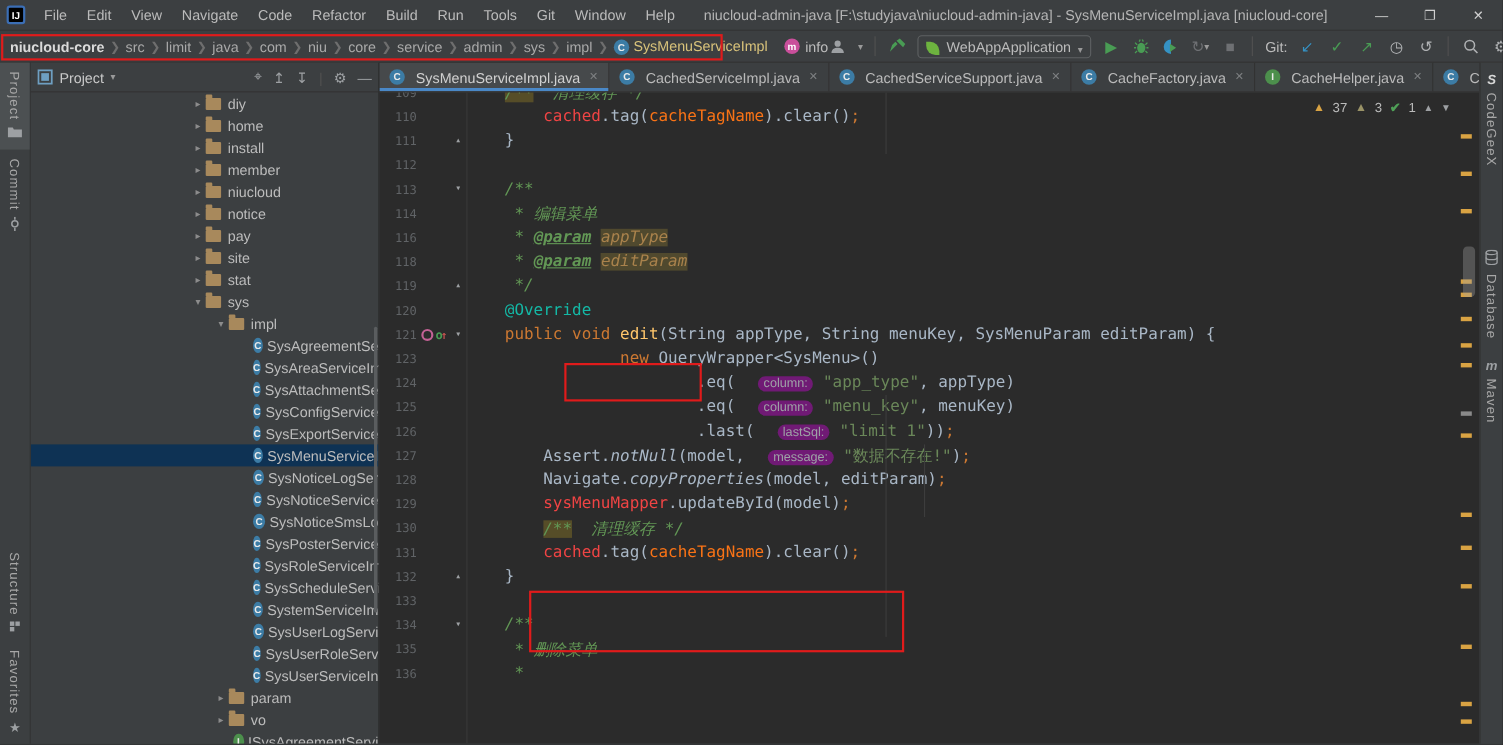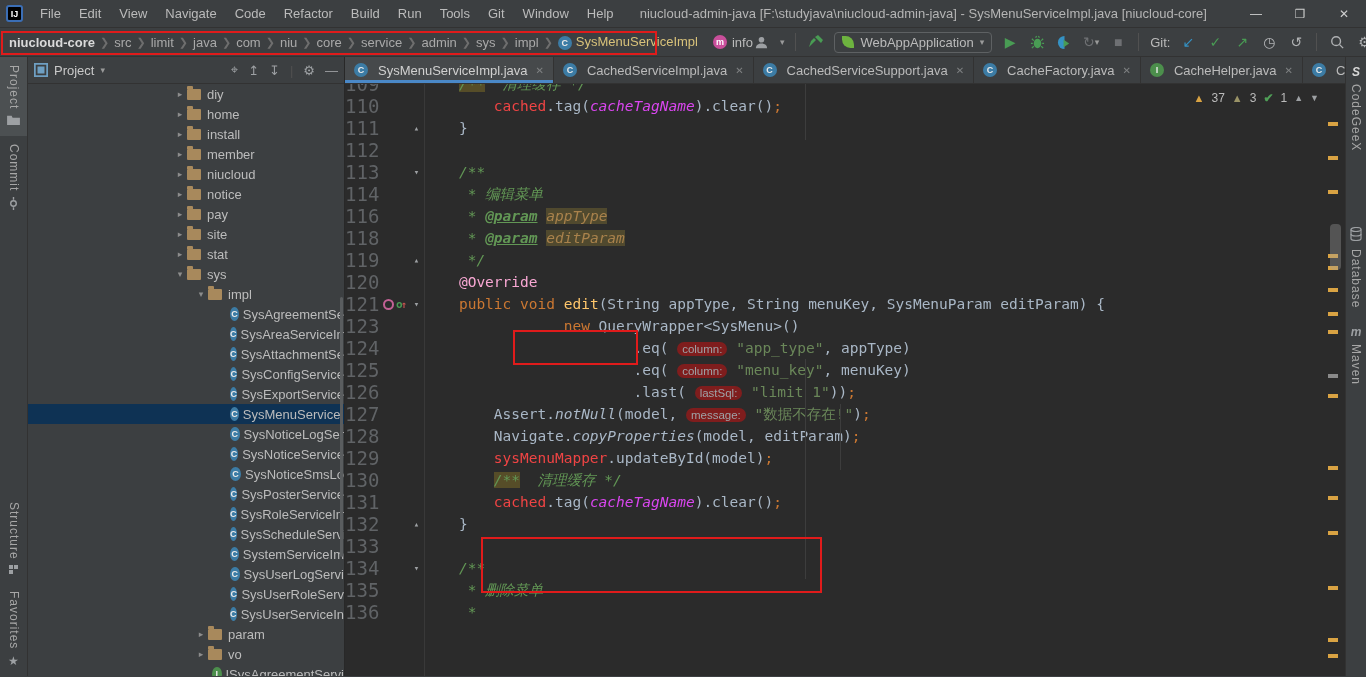--- a/index.html
+++ b/index.html
@@ -27,21 +27,21 @@
   .cicon { display:inline-flex; width:14px; height:14px; border-radius:50%; background:#3c7ca5; color:#eaeaea;
     font-size:9px; align-items:center; justify-content:center; margin-right:4px; font-weight:bold; }
   .cicon.iface { background:#4c8f4c; }
   .info-badge { display:flex; align-items:center; margin-left:14px; }
   .m-circle { width:14px; height:14px; border-radius:50%; background:#c94f9b; color:#fff; font-size:9px; font-weight:bold;
     display:flex; align-items:center; justify-content:center; margin-right:5px; }
   .tb-right { margin-left:auto; display:flex; align-items:center; gap:9px; }
   .tb-sep { width:1px; height:18px; background:#515151; margin:0 2px; }
   .ticon { display:inline-flex; align-items:center; justify-content:center; width:18px; height:18px; font-size:14px; color:#afb1b3; }
   .green { color:#499c54; } .blue { color:#3592c4; } .gray { color:#6e7073; }
-  .runbox { display:flex; align-items:center; border:1px solid #5e6163; border-radius:4px; padding:2px 7px; gap:6px; color:#bbb; }
+  .runbox { display:flex; align-items:flex-end; border:1px solid #5e6163; border-radius:4px; padding:2px 7px; gap:6px; color:#bbb; }
   .leaf { width:12px; height:12px; background:#6db33f; border-radius:0 70% 0 70%; display:inline-block; }
   .dd { font-size:9px; color:#9a9a9a; }
 
   
   .main { display:flex; height:619px; }
   .stripe { width:28px; background:#3c3f41; display:flex; flex-direction:column; align-items:center; position:relative; }
   .stripe.left { border-right:1px solid #323232; }
   .stripe.right { border-left:1px solid #323232; width:21px; }
   .stripe-btn { display:flex; flex-direction:column; align-items:center; padding:8px 0; gap:5px; color:#a7a7a7; }
   .vlabel { writing-mode:vertical-rl; font-size:12px; letter-spacing:1px; }
@@ -66,42 +66,42 @@
   .editor-zone { flex:1; display:flex; flex-direction:column; position:relative; background:#2b2b2b; min-width:0; }
   .tabbar { height:27px; display:flex; background:#3c3f41; border-bottom:1px solid #323232; align-items:stretch; overflow:hidden; }
   .tab { display:flex; align-items:center; gap:6px; padding:0 9px; color:#bbb; border-right:1px solid #323232; position:relative; white-space:nowrap; }
   .tab.active { background:#46494b; color:#d0d0d0; }
   .tab.active:after { content:""; position:absolute; left:0; right:0; bottom:0; height:3px; background:#4a88c7; }
   .tab .x { color:#7e8082; font-size:10px; margin-left:2px; }
 
   .editor { flex:1; position:relative; overflow:hidden; font-family:"DejaVu Sans Mono", monospace; }
   .lines { margin-top:-11px; }
   .line { height:22px; display:flex; align-items:center; }
-  .ln { width:34px; text-align:right; color:#606366; font-size:19px; flex:0 0 34px; }
+  .ln { width:34px; text-align:right; color:#606366; font-size:11px; flex:0 0 34px; }
   .gico { width:30px; flex:0 0 30px; display:flex; align-items:center; justify-content:flex-start; gap:2px; padding-left:4px; }
   .fold { width:15px; flex:0 0 15px; text-align:center; color:#9da0a3; font-size:9px; }
   .codetxt { white-space:pre; font-size:14.5px; color:#a9b7c6; }
   .gutter-sep { position:absolute; left:79px; top:0; bottom:0; width:1px; background:#393939; }
   .guide { position:absolute; width:1px; background:#3d3d3d; }
 
   
   .t-p { color:#a9b7c6; }
   .t-k { color:#cc7832; }
   .t-sm { color:#cc7832; }
   .t-c { color:#629755; font-style:italic; }
   .t-ch { color:#629755; font-style:italic; background:#564d28; }
-  .t-ann { color:#f9a8d4; }
+  .t-ann { color:#14b8a6; }
   .t-f { color:#ef4444; }
-  .t-fs { color:#d946ef; font-style:italic; }
+  .t-fs { color:#f97316; }
   .t-mi { color:#a9b7c6; font-style:italic; }
   .t-md { color:#ffc66b; }
   .t-s { color:#6a8759; }
   .t-dt { color:#629755; font-weight:bold; text-decoration:underline; font-style:italic; }
   .t-dp { color:#a9824c; font-style:italic; background:#50492e; }
-  .t-b { background:#7f1d1d; color:#9fa3a7; font-size:11.5px; border-radius:7px; padding:1px 5px; font-family:"Liberation Sans",sans-serif; }
+  .t-b { background:#701a75; color:#9fa3a7; font-size:11.5px; border-radius:7px; padding:1px 5px; font-family:"Liberation Sans",sans-serif;margin-left:12px; }
 
   .ring-icon { width:11px; height:11px; border-radius:50%; border:2px solid #c36195; display:inline-block; }
   .ovr-icon { color:#499c54; font-size:11px; font-weight:bold; position:relative; }
   .ovr-icon:after { content:"\2191"; color:#c75450; font-size:10px; margin-left:-2px; }
 
   
   .inspections { position:absolute; top:7px; right:26px; display:flex; align-items:center; gap:7px; font-size:12px;
     font-family:"Liberation Sans",sans-serif; color:#bbb; }
   .tri { color:#d9a343; font-size:11px; }
   .tri.dim { color:#9a9367; }

